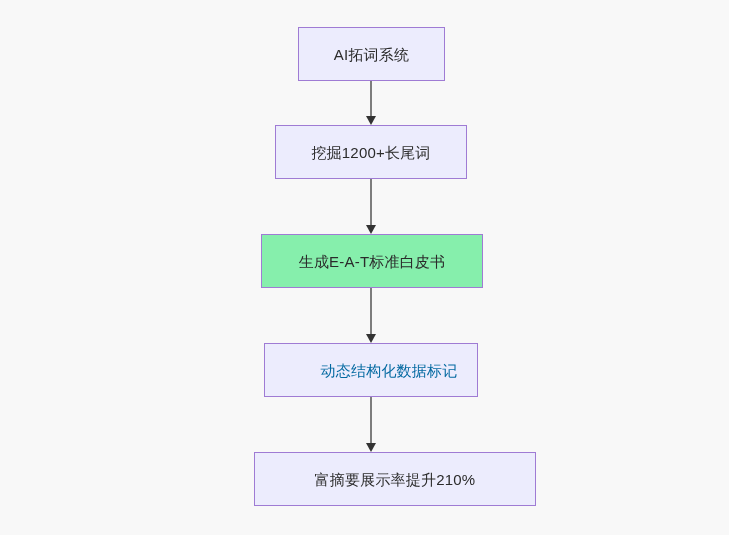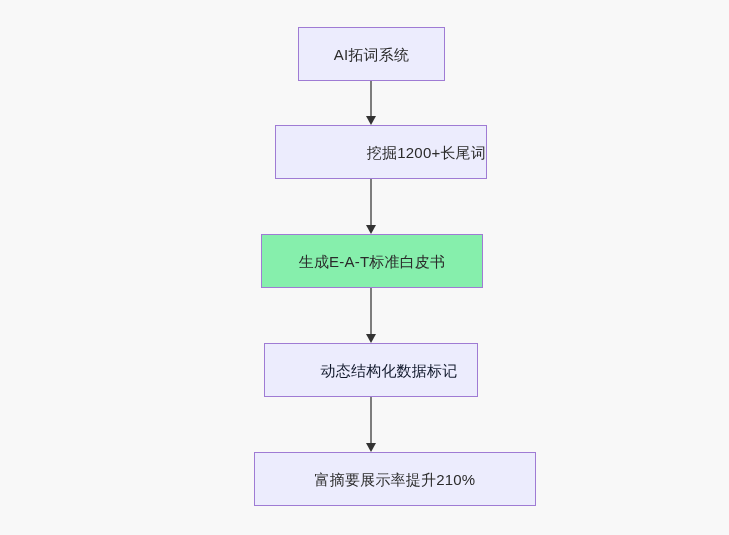--- a/index.html
+++ b/index.html
@@ -64,29 +64,29 @@
   <div class="edge" style="left: 370px; top: 288px; height: 46px; background: rgb(125, 125, 125);"></div>
   <div class="arrowhead" style="left: 365.5px; top: 334px; border-top-color: rgb(51, 51, 51);"></div>
 
   <div class="edge" style="left: 370px; top: 397px; height: 46px; background: rgb(125, 125, 125);"></div>
   <div class="arrowhead" style="left: 365.5px; top: 443px; border-top-color: rgb(51, 51, 51);"></div>
 
   <div class="node" style="left: 298px; top: 27px; width: 147px; height: 54px; background: rgb(236, 236, 253); border-color: rgb(159, 123, 212); color: rgb(43, 43, 43);">
     <span class="node-label">AI拓词系统</span>
   </div>
 
-  <div class="node" style="left: 275px; top: 125px; width: 212px; height: 54px; background: rgb(236, 236, 253); border-color: rgb(159, 123, 212); color: rgb(43, 43, 43); justify-content: flex-end;">
+  <div class="node" style="left: 275px; top: 125px; width: 192px; height: 54px; background: rgb(236, 236, 253); border-color: rgb(159, 123, 212); color: rgb(43, 43, 43);">
     <span class="node-label">挖掘1200+长尾词</span>
   </div>
 
   <div class="node" style="left: 261px; top: 234px; width: 222px; height: 54px; background: #86efac; border-color: rgb(159, 123, 212); color: rgb(43, 43, 43);">
     <span class="node-label">生成E-A-T标准白皮书</span>
   </div>
 
-  <div class="node" style="left: 264px; top: 343px; width: 214px; height: 54px; background: rgb(236, 236, 253); border-color: rgb(159, 123, 212); color: #0f172a; padding-left: 36px;">
+  <div class="node" style="left: 264px; top: 343px; width: 214px; height: 54px; background: rgb(236, 236, 253); border-color: rgb(159, 123, 212); color: #0369a1; padding-left: 36px;">
     <span class="node-label">动态结构化数据标记</span>
   </div>
 
   <div class="node" style="left: 254px; top: 452px; width: 282px; height: 54px; background: rgb(236, 236, 253); border-color: rgb(159, 123, 212); color: rgb(43, 43, 43);">
     <span class="node-label">富摘要展示率提升210%</span>
   </div>
 
 </div>
 
 </body></html>

